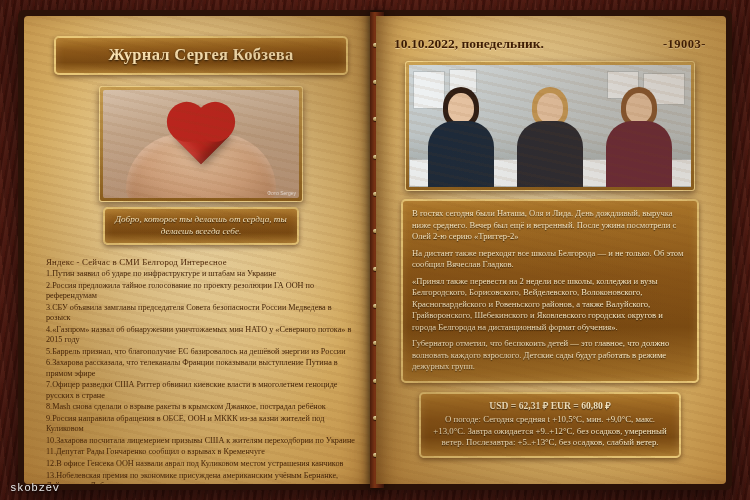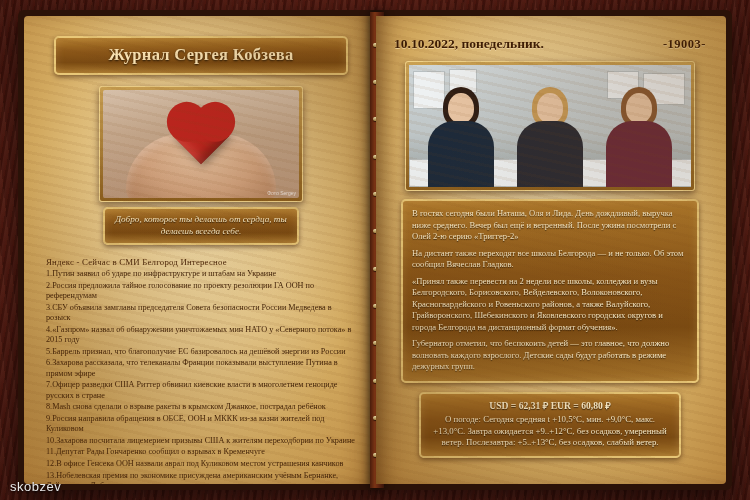--- a/index.html
+++ b/index.html
@@ -291,22 +291,22 @@
     color: #fff2cf;
     text-shadow: 0 1px 1px rgba(0,0,0,0.7);
   }
   .weather-plate .rate { font-weight: bold; font-size: 9.6px; margin-bottom: 2px; }
 
   
   .watermark {
     position: absolute;
     left: 10px;
     bottom: 6px;
-    font-family: Liberation Sans, sans-serif;
-    font-size: 13px;
+    font-family: Liberation Mono, monospace;
+    font-size: 11px;
     color: #e9e9e9;
     letter-spacing: 0.5px;
     text-shadow: 0 1px 2px rgba(0,0,0,0.8);
   }
 </style>
 </head>
 <body>
 
 <div class="page">
   <div class="book">

